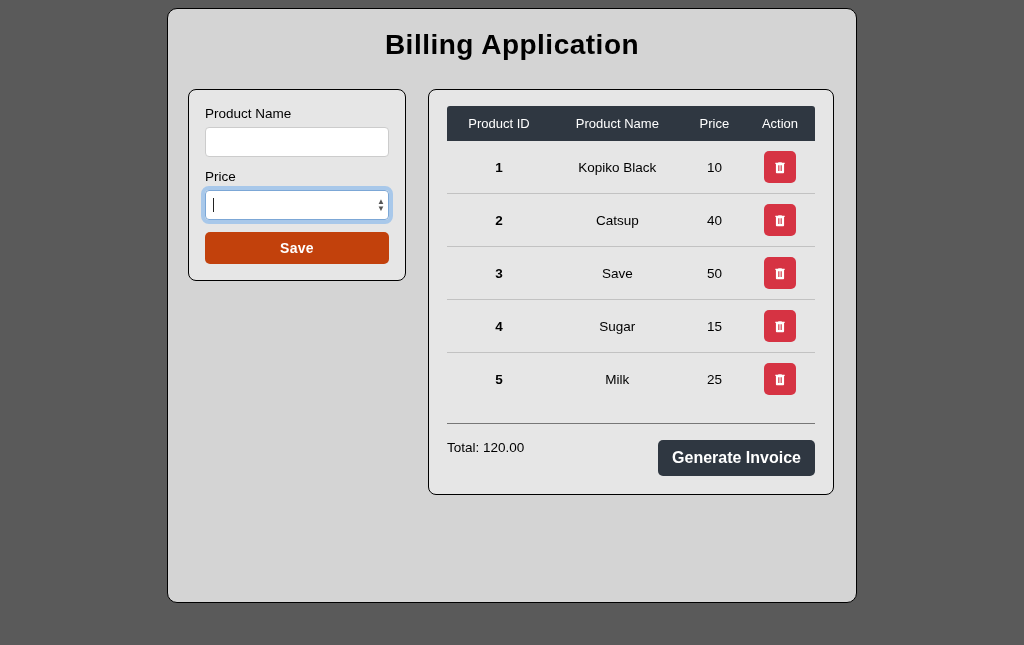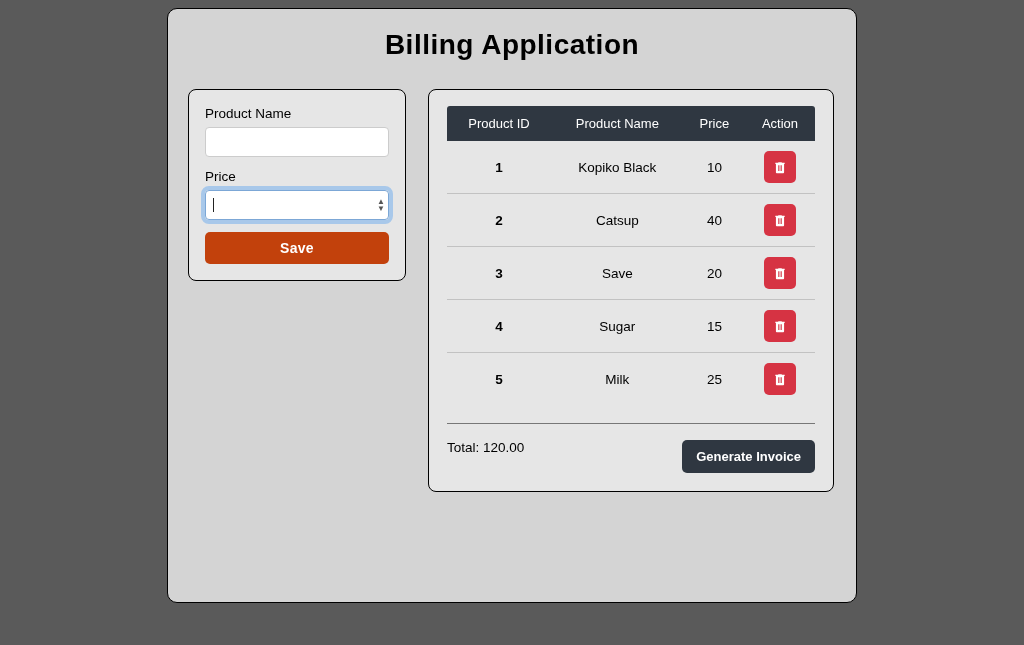--- a/index.html
+++ b/index.html
@@ -162,21 +162,21 @@
     }
     .total-text {
       font-size: 13.5px;
     }
     .btn-invoice {
       background-color: #2f3741;
       color: #fff;
       border: none;
       border-radius: 5px;
       padding: 9px 14px;
-      font-size: 13px;
+      font-size: 16px;
       font-weight: 600;
       cursor: pointer;
       width: auto;
     }
     .cursor-bar {
       display: inline-block;
       width: 1px;
       height: 14px;
       background: #222;
       vertical-align: middle;
@@ -234,21 +234,21 @@
               <td>40</td>
               <td><button class="btn-delete">
                   <svg class="trash-icon" viewBox="0 0 24 24" fill="#fff">
                     <path d="M9 3v1H4v2h1v14c0 1.1 .9 2 2 2h10c1.1 0 2-.9 2-2V6h1V4h-5V3H9zm0 5h2v10H9V8zm4 0h2v10h-2V8z"></path>
                   </svg>
                 </button></td>
             </tr>
             <tr>
               <td>3</td>
               <td>Save</td>
-              <td>20</td>
+              <td>50</td>
               <td><button class="btn-delete">
                   <svg class="trash-icon" viewBox="0 0 24 24" fill="#fff">
                     <path d="M9 3v1H4v2h1v14c0 1.1 .9 2 2 2h10c1.1 0 2-.9 2-2V6h1V4h-5V3H9zm0 5h2v10H9V8zm4 0h2v10h-2V8z"></path>
                   </svg>
                 </button></td>
             </tr>
             <tr>
               <td>4</td>
               <td>Sugar</td>
               <td>15</td>

